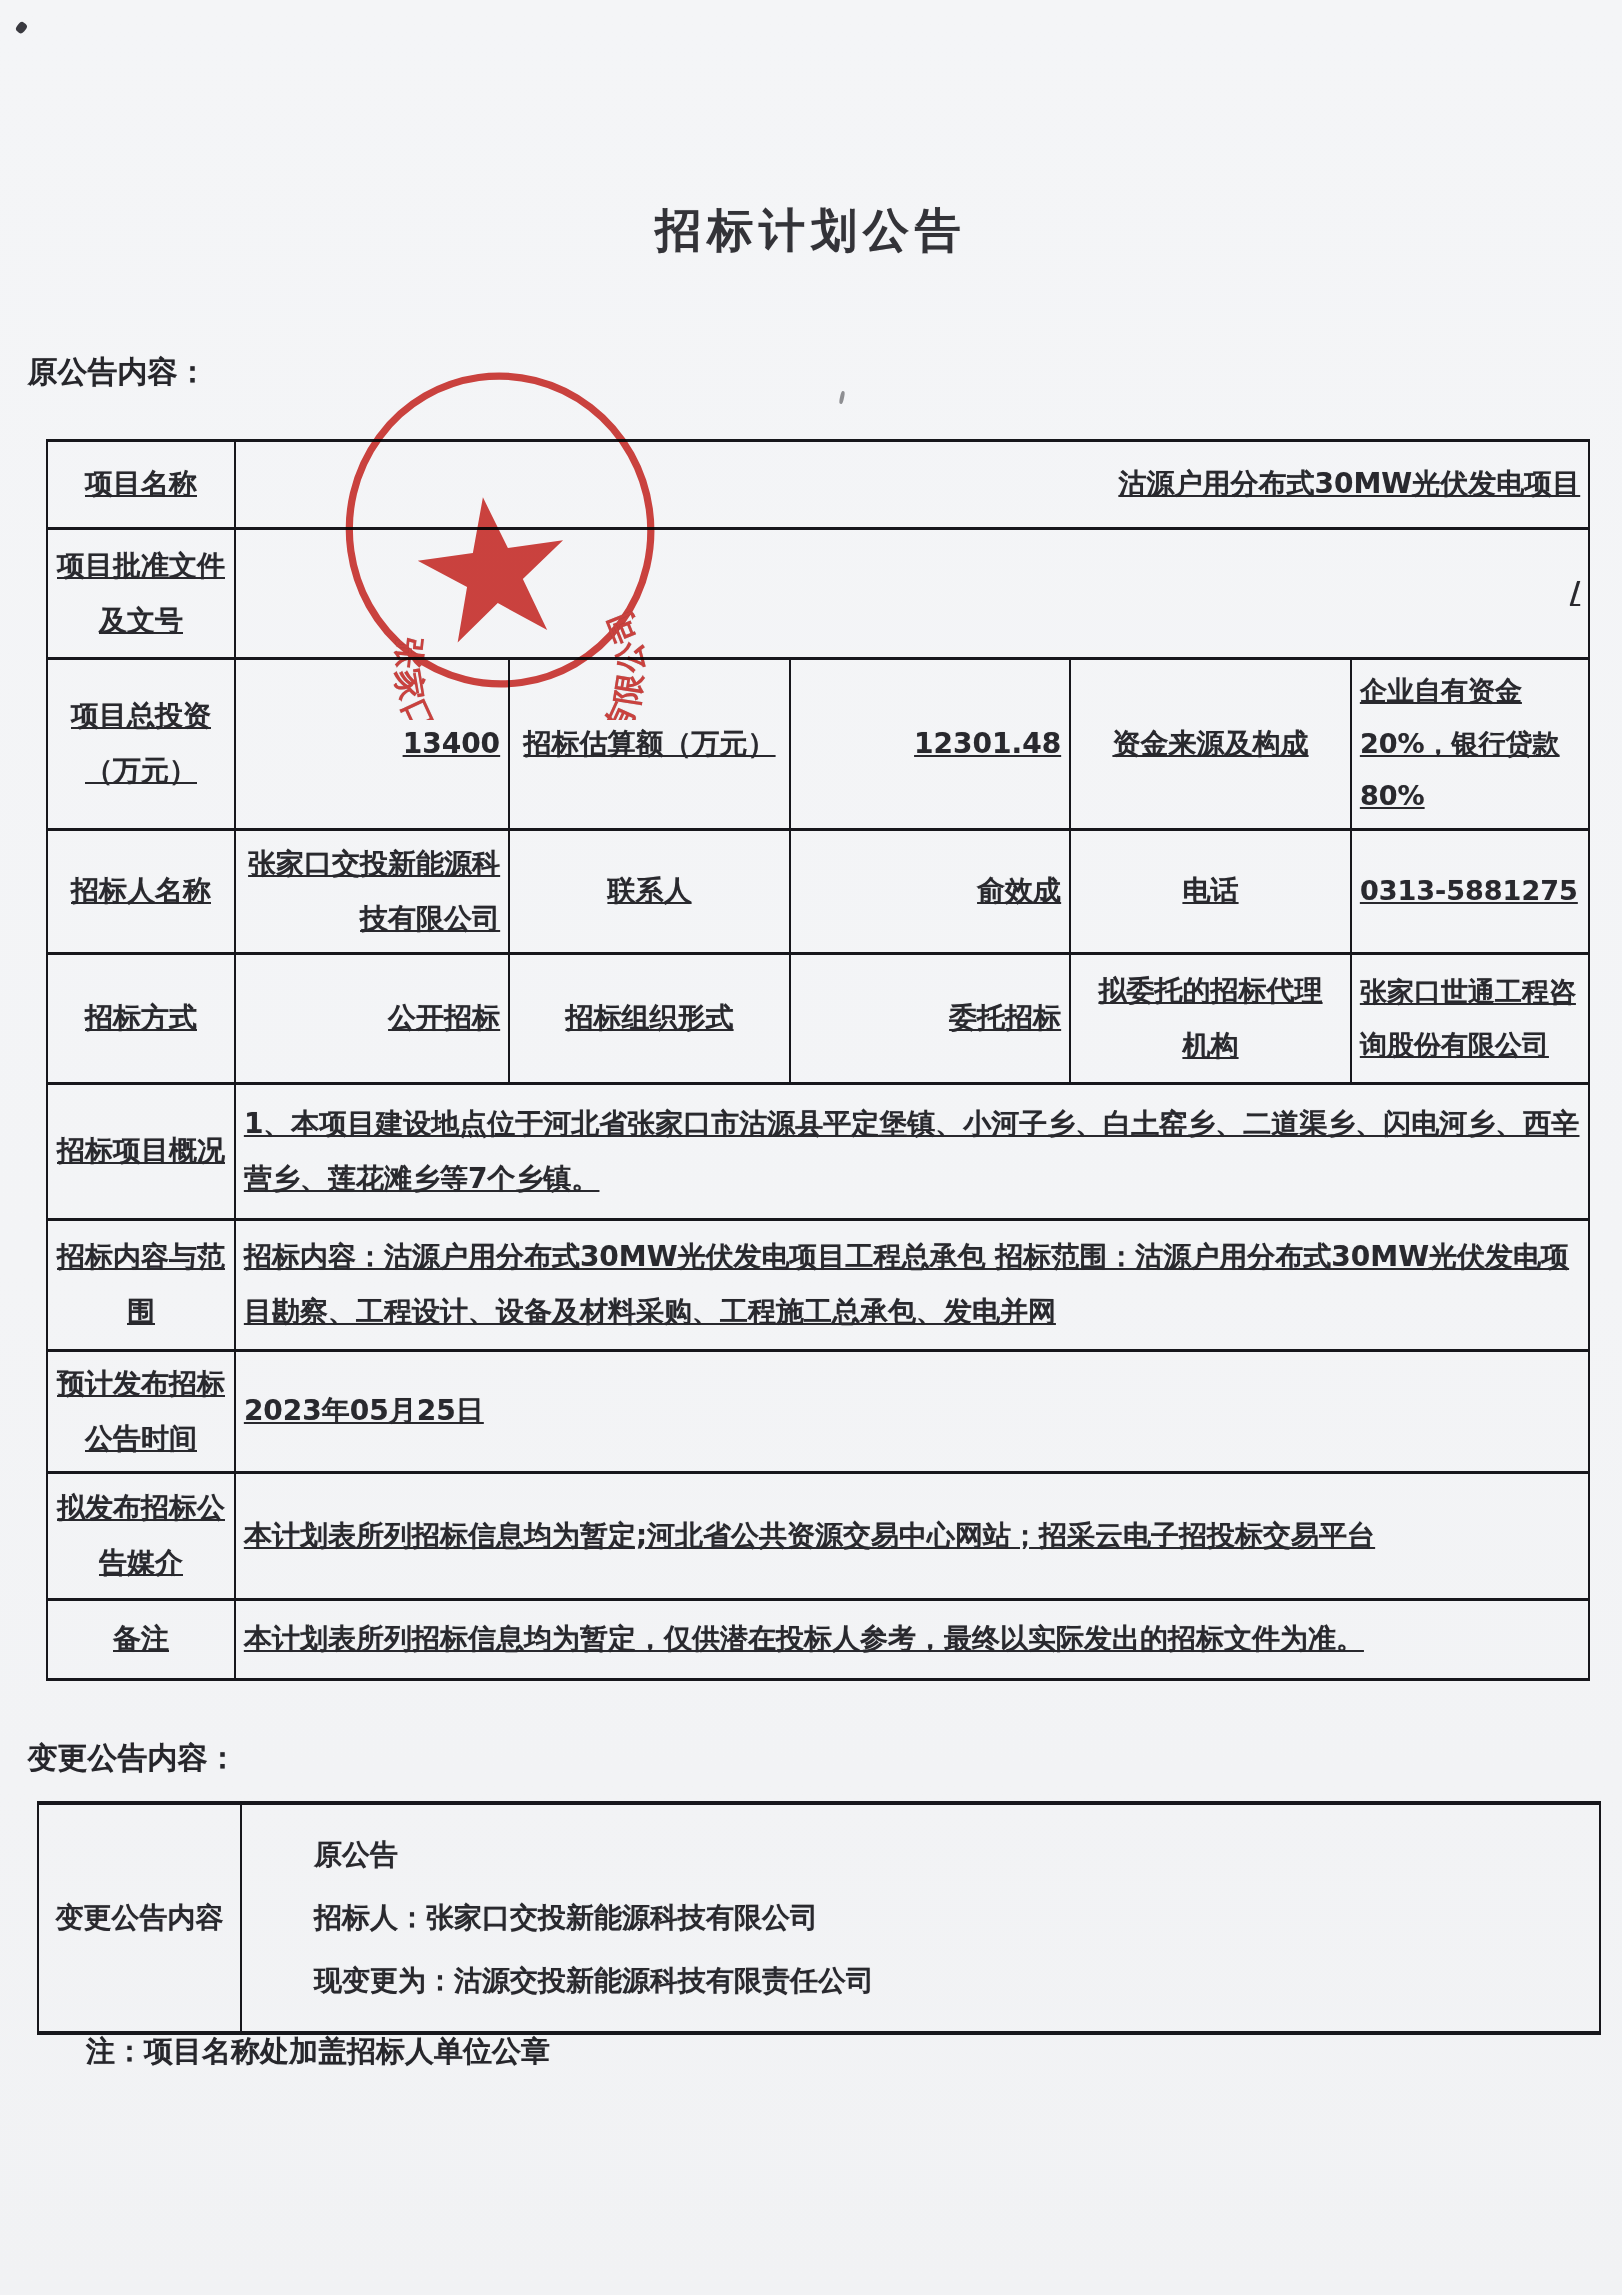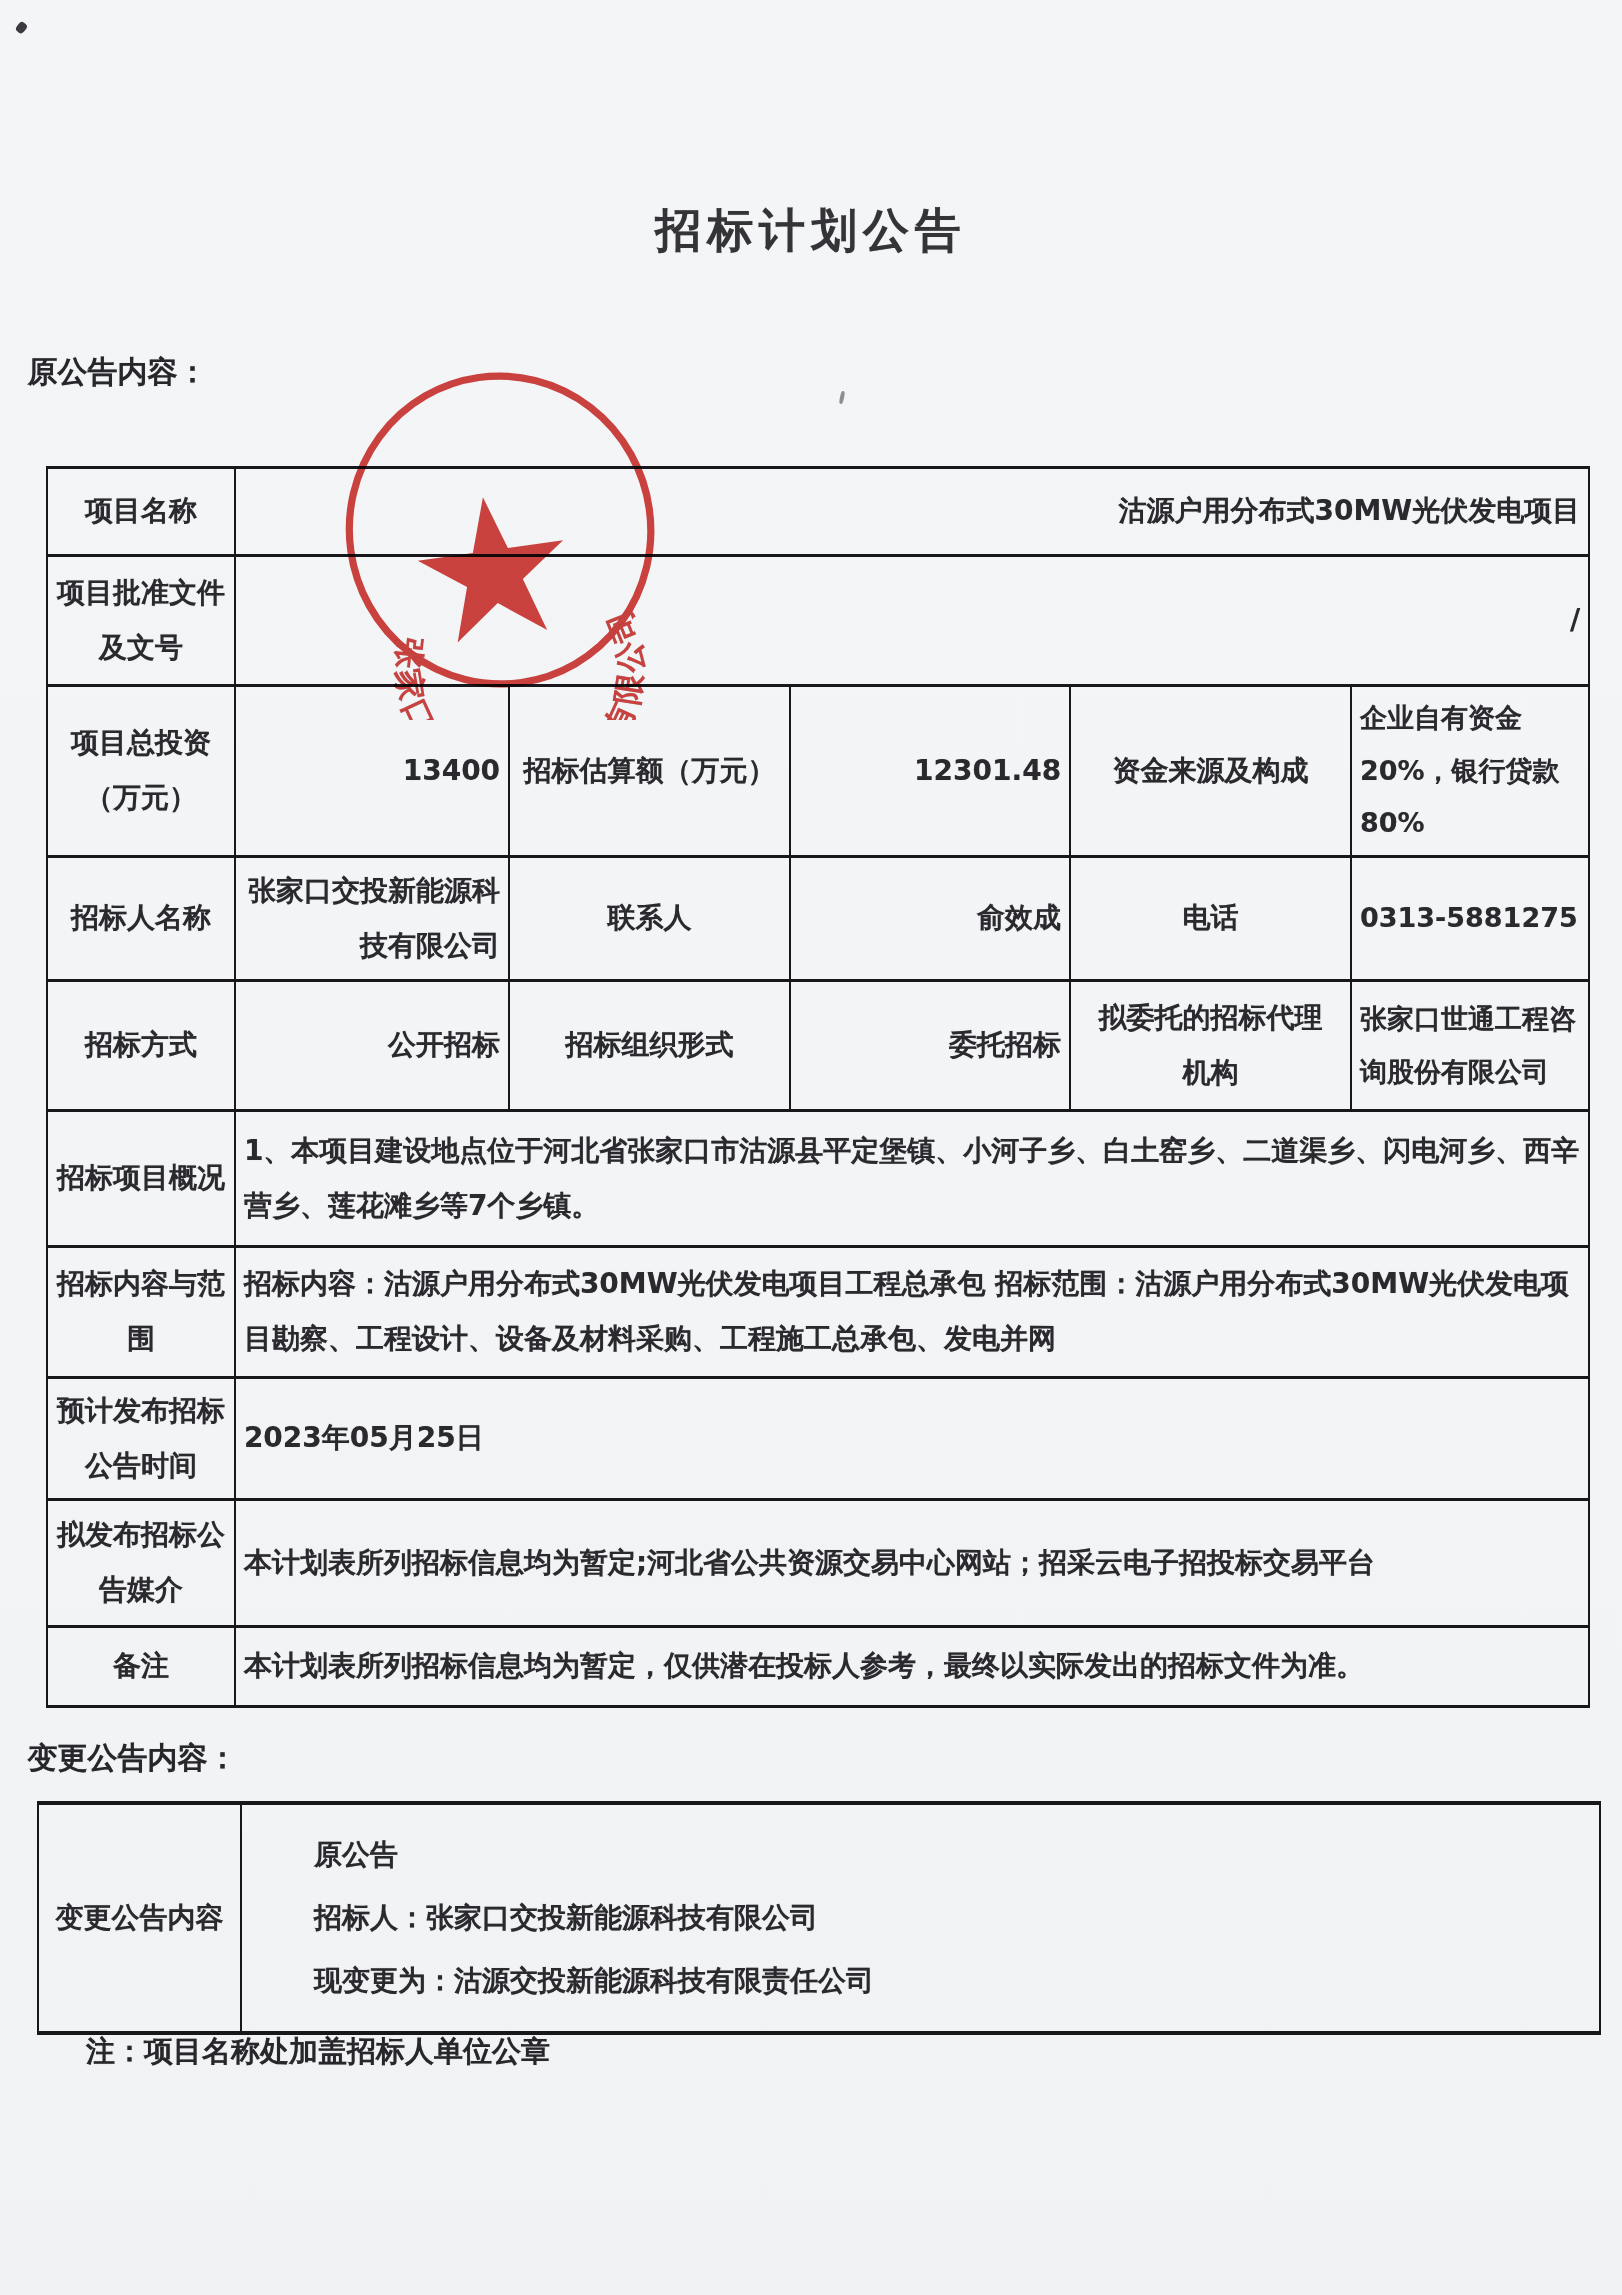--- a/index.html
+++ b/index.html
@@ -21,23 +21,24 @@
     font-size:30px;font-weight:700;color:#26262b;
   }
   .h-original{top:352px;}
   .h-change{top:1738px;}
   .plan-no{
     position:absolute;top:400px;right:21.6px;
     font-size:29px;font-weight:700;color:#222228;white-space:nowrap;
   }
   .plan-no .num{font-family:"DejaVu Sans Mono","Liberation Mono",monospace;letter-spacing:0.7px;}
   table.main{
-    position:absolute;left:46px;top:466px;
+    position:absolute;left:46px;top:439px;
     width:1542px;border-collapse:collapse;table-layout:fixed;
     font-size:28px;
+    text-decoration:underline;
   }
   table.main td{
     border:2px solid #17171c;
     border-top-width:3.3px;border-bottom-width:3.3px;
     vertical-align:middle;
     font-weight:600;
     line-height:1.95;
     padding:3.9px 7.9px;
     word-break:break-word;
     overflow:hidden;

